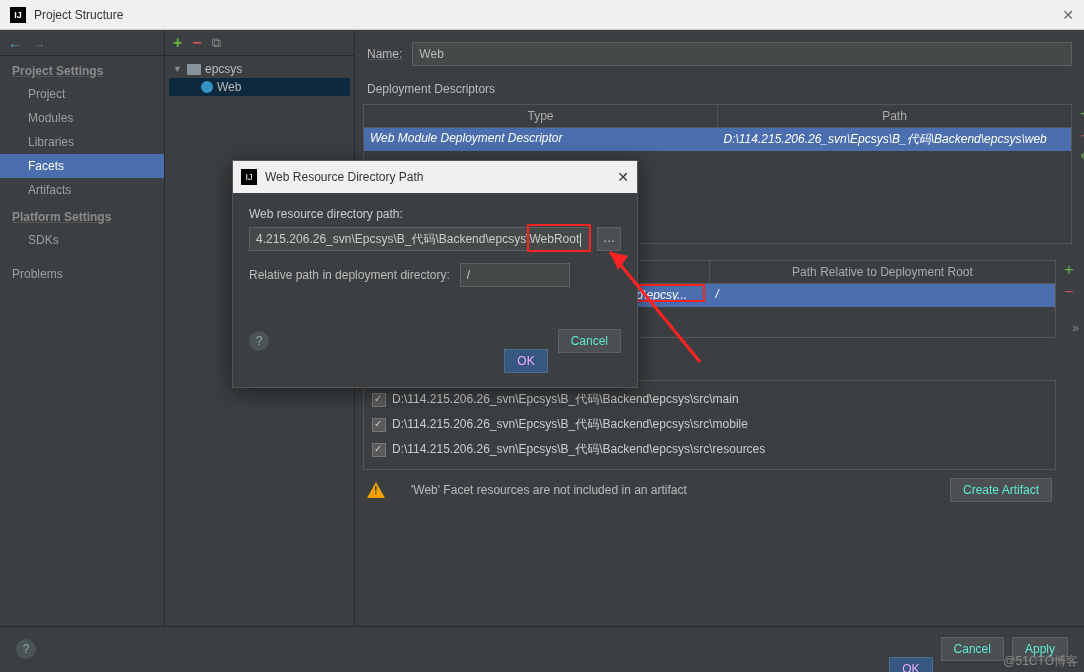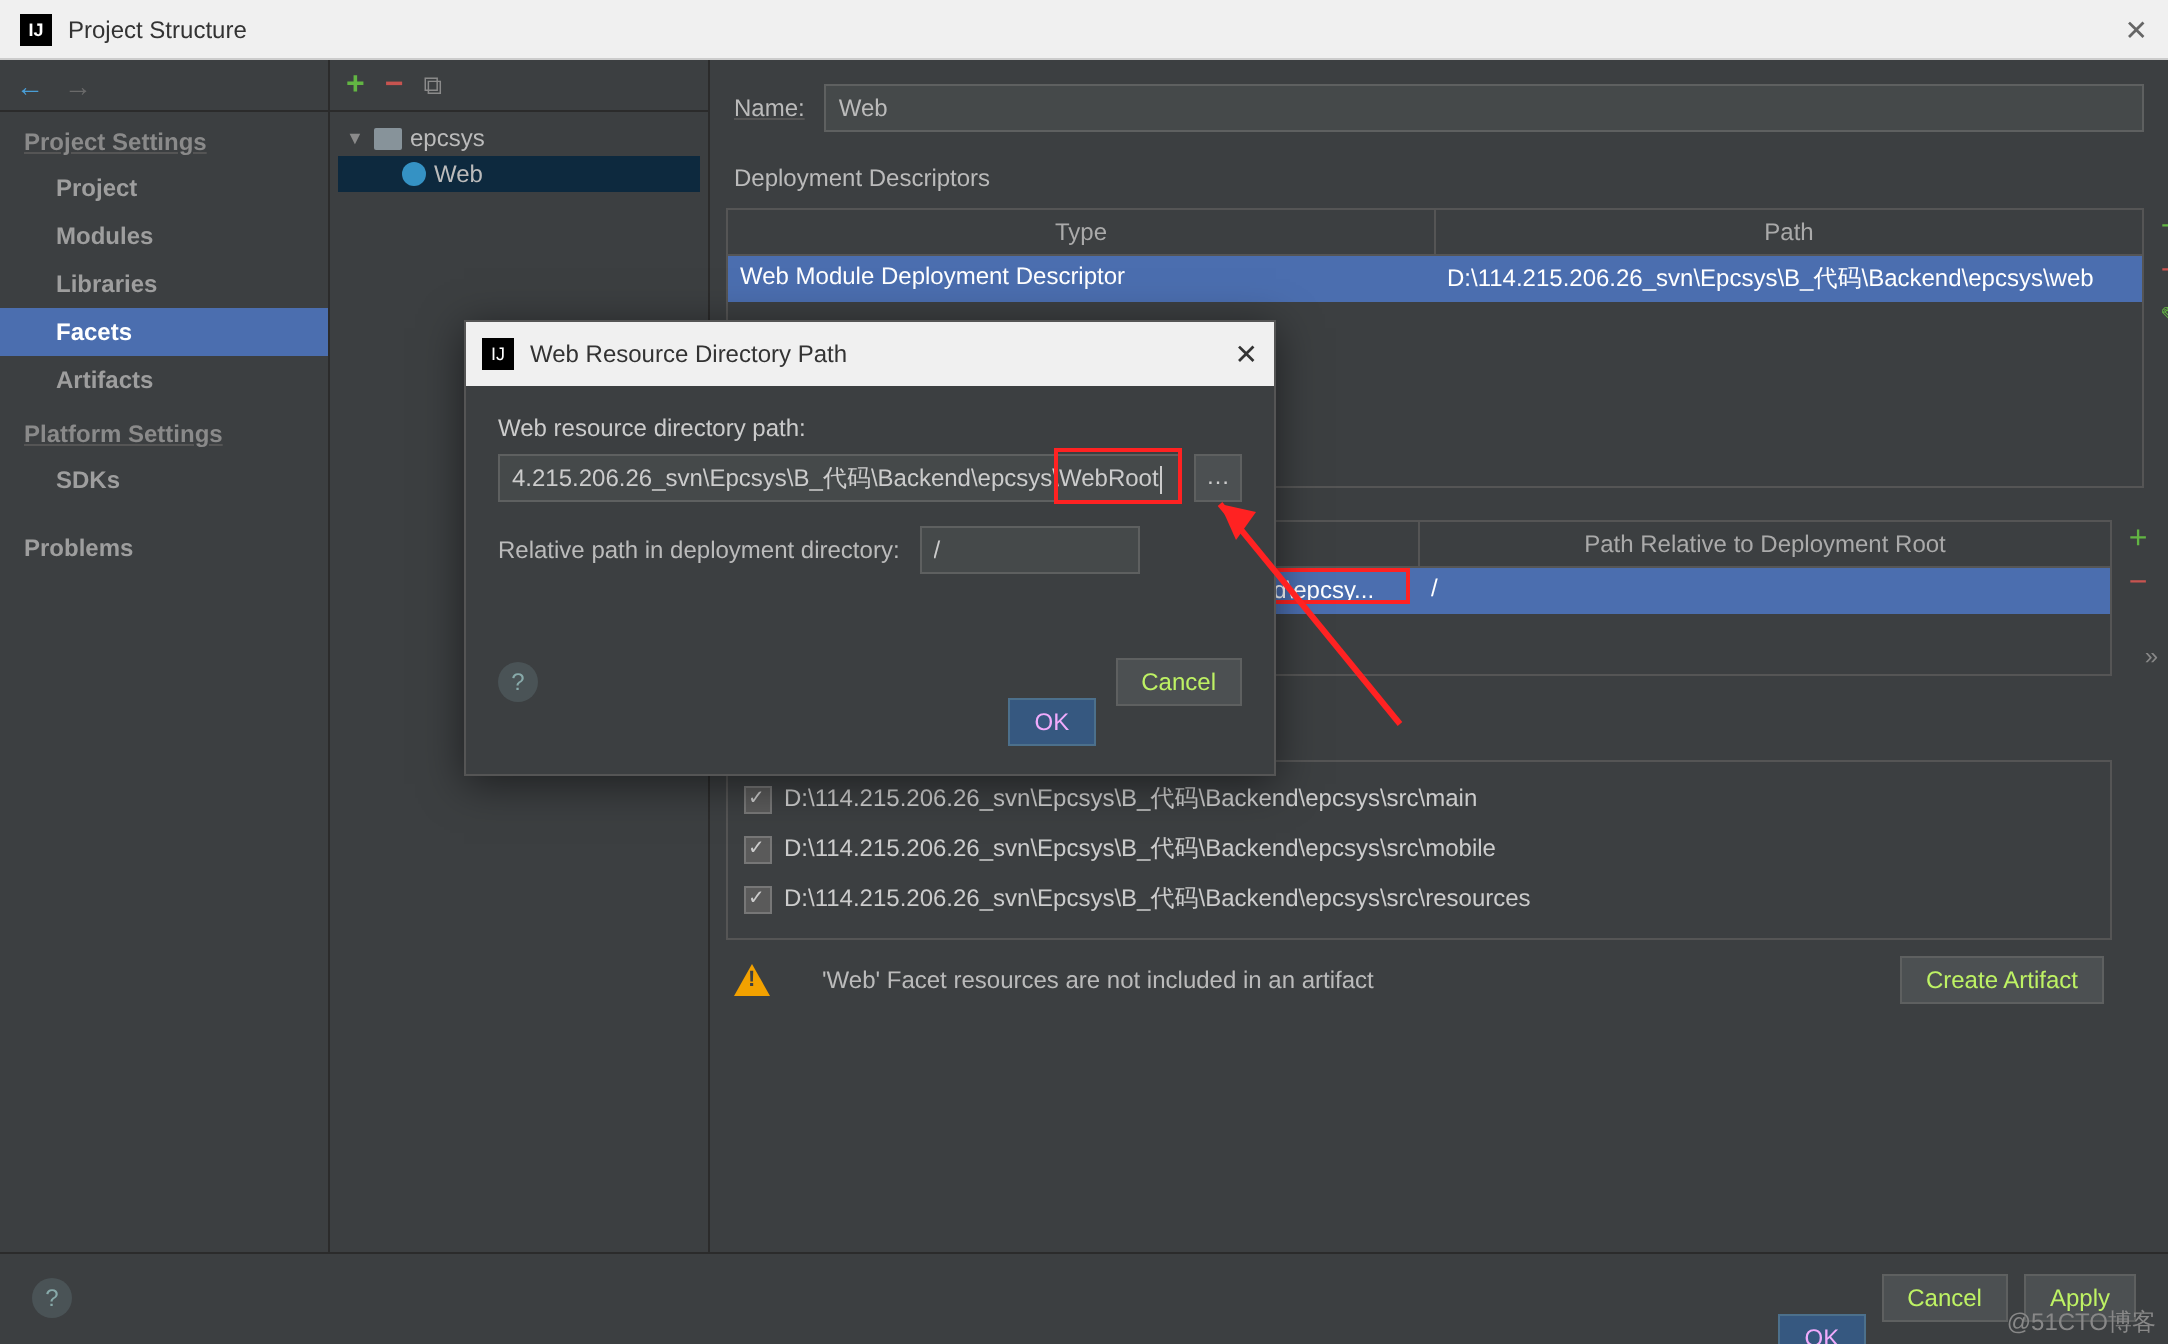--- a/index.html
+++ b/index.html
@@ -10,21 +10,21 @@
 .title-bar .close { margin-left: auto; font-size: 14px; color: #666; }
 
 .main { display: flex; height: 596px; }
 
 .left-panel { width: 165px; background: #3c3f41; border-right: 1px solid #2b2b2b; }
 .left-panel .toolbar { height: 26px; border-bottom: 1px solid #2b2b2b; display: flex; align-items: center; padding: 0 8px; gap: 10px; }
 .arrow { font-size: 14px; }
 .arrow.back { color: #4a9ed6; }
 .arrow.fwd { color: #6a6a6a; }
 .section-title { color: #8a8a8a; padding: 8px 12px 4px; font-weight: bold; text-decoration: underline; text-decoration-color: #555; }
-.nav-item { padding: 5px 12px 5px 28px; color: #9e9e9e; cursor: default; font-weight: bold; }
+.nav-item { padding: 5px 12px 5px 28px; color: #9e9e9e; cursor: default; }
 .nav-item.selected { background: #4b6eaf; color: #ffffff; }
 
 .mid-panel { width: 190px; background: #3c3f41; border-right: 1px solid #2b2b2b; }
 .mid-panel .toolbar { height: 26px; border-bottom: 1px solid #2b2b2b; display: flex; align-items: center; padding: 0 8px; gap: 10px; }
 .plus { color: #62b543; font-size: 16px; font-weight: bold; }
 .minus { color: #c75450; font-size: 16px; font-weight: bold; }
 .copy { color: #8a8a8a; font-size: 13px; }
 .tree { padding: 4px; }
 .tree-row { display: flex; align-items: center; padding: 2px 4px; gap: 4px; }
 .tree-row.indent { padding-left: 32px; }
@@ -38,21 +38,21 @@
 .name-row label { text-decoration: underline; text-decoration-color: #555; }
 .name-input { flex: 1; background: #45494a; border: 1px solid #5e6060; color: #bbb; padding: 3px 6px; height: 24px; }
 
 .section-label { color: #bbbbbb; padding: 2px 4px; }
 
 .table-block { border: 1px solid #555; position: relative; margin-right: 12px; }
 .table-header { display: flex; background: #3c3f41; border-bottom: 1px solid #555; }
 .table-header > div { flex: 1; text-align: center; padding: 4px; color: #aaa; border-right: 1px solid #555; }
 .table-header > div:last-child { border-right: none; }
 .table-row { display: flex; background: #4b6eaf; color: #fff; }
-.table-row > div { flex: 1; padding: 3px 6px; overflow: hidden; white-space: nowrap; }
+.table-row > div { flex: 1; padding: 3px 6px; overflow: hidden; white-space: nowrap; font-style: italic; }
 .table-body { height: 92px; background: #3c3f41; }
 .side-btns { position: absolute; right: -24px; top: 0; display: flex; flex-direction: column; gap: 2px; }
 .side-btn { width: 20px; height: 20px; font-size: 16px; text-align: center; line-height: 18px; }
 .sb-plus { color: #62b543; }
 .sb-minus { color: #c75450; }
 .sb-edit { color: #62b543; font-size: 12px; }
 
 .table-block2 { border: 1px solid #555; position: relative; margin-right: 28px; }
 .table-block2 .table-body { height: 30px; }
 .wrd-row { position: relative; }
@@ -60,21 +60,21 @@
 .more-arrow { position: absolute; right: -24px; bottom: 2px; color: #888; font-size: 12px; }
 
 .source-block { border: 1px solid #555; margin-right: 28px; padding: 6px; background: #3c3f41; min-height: 90px; }
 .check-row { display: flex; align-items: center; gap: 6px; padding: 4px 2px; color: #ccc; }
 .check { width: 14px; height: 14px; background: #5a5a5a; border: 1px solid #777; position: relative; }
 .check::after { content: "✓"; color: #ccc; font-size: 10px; position: absolute; top: -1px; left: 1px; }
 
 .warn-row { display: flex; align-items: center; gap: 26px; margin-right: 28px; padding: 2px 4px;}
 .warn-icon { width: 0; height: 0; border-left: 9px solid transparent; border-right: 9px solid transparent; border-bottom: 16px solid #f2a100; position: relative; }
 .warn-icon::after { content: "!"; position: absolute; left: -2px; top: 2px; color: #3c3f41; font-weight: bold; font-size: 11px; }
-.btn { background: #4c5052; border: 1px solid #5e6060; color: #bef264; padding: 4px 12px; cursor: default; }
+.btn { background: #4c5052; border: 1px solid #5e6060; color: #5eead4; padding: 4px 12px; cursor: default; }
 .btn.primary { background: #365880; border-color: #4c708c; color: #f0abfc; margin-top: 40px; }
 .warn-row .btn { margin-left: auto; }
 
 .bottom-bar { height: 44px; border-top: 1px solid #2b2b2b; display: flex; align-items: center; padding: 0 16px; gap: 8px; }
 .help-icon { width: 20px; height: 20px; border-radius: 50%; background: #4a5356; color: #8aa; text-align: center; line-height: 20px; margin-right: auto; }
 
 .dialog { position: absolute; left: 232px; top: 160px; width: 406px; background: #3c3f41; border: 1px solid #555; box-shadow: 0 4px 20px rgba(0,0,0,0.5); }
 .dialog-title { height: 32px; background: #f0f0f0; color: #333; display: flex; align-items: center; padding: 0 8px; }
 .dialog-title .ij-icon { width: 16px; height: 16px; background: #000; margin-right: 8px; color:#fff; font-size:9px; display:inline-flex; align-items:center; justify-content:center;}
 .dialog-title .x { margin-left: auto; font-size: 14px; color: #333; }

